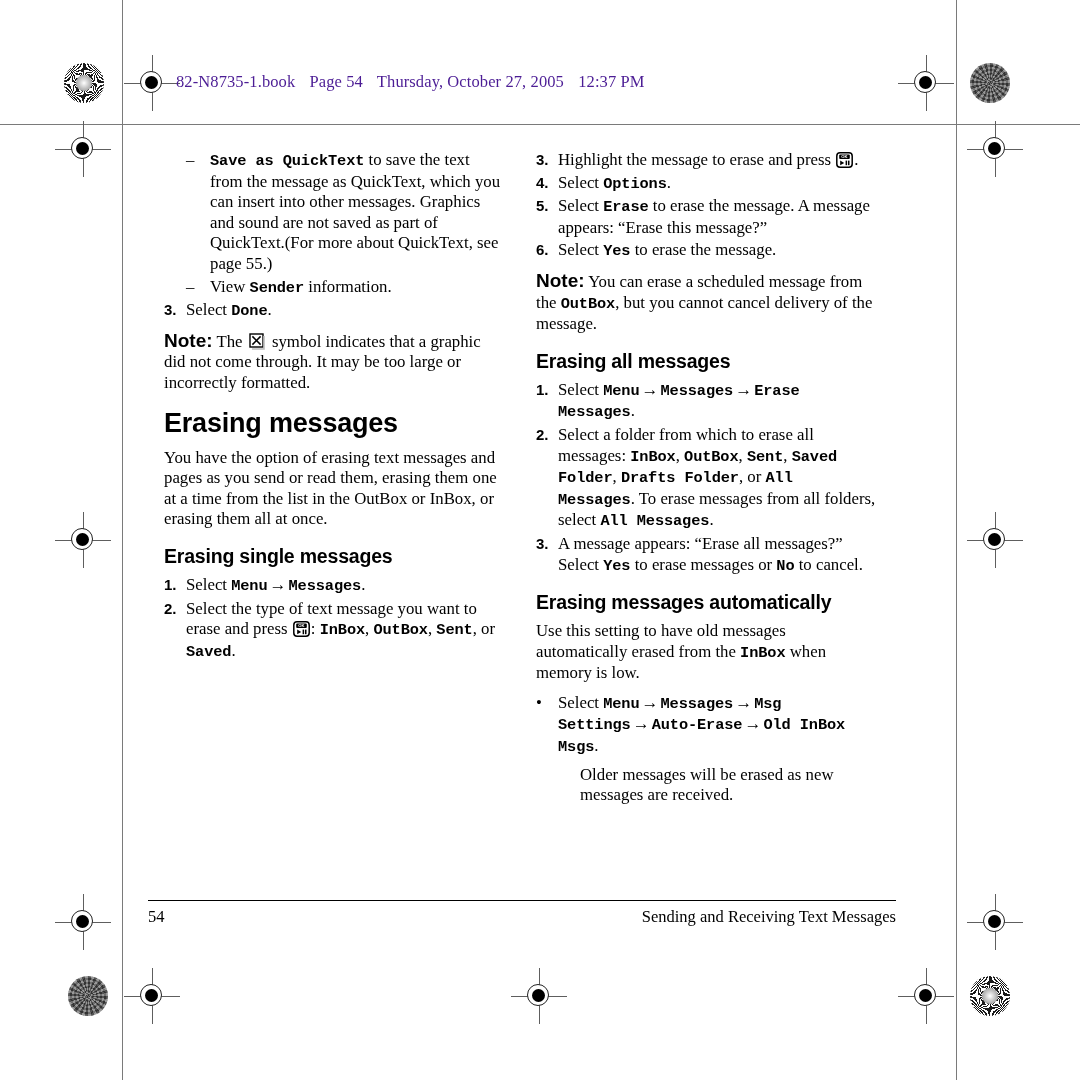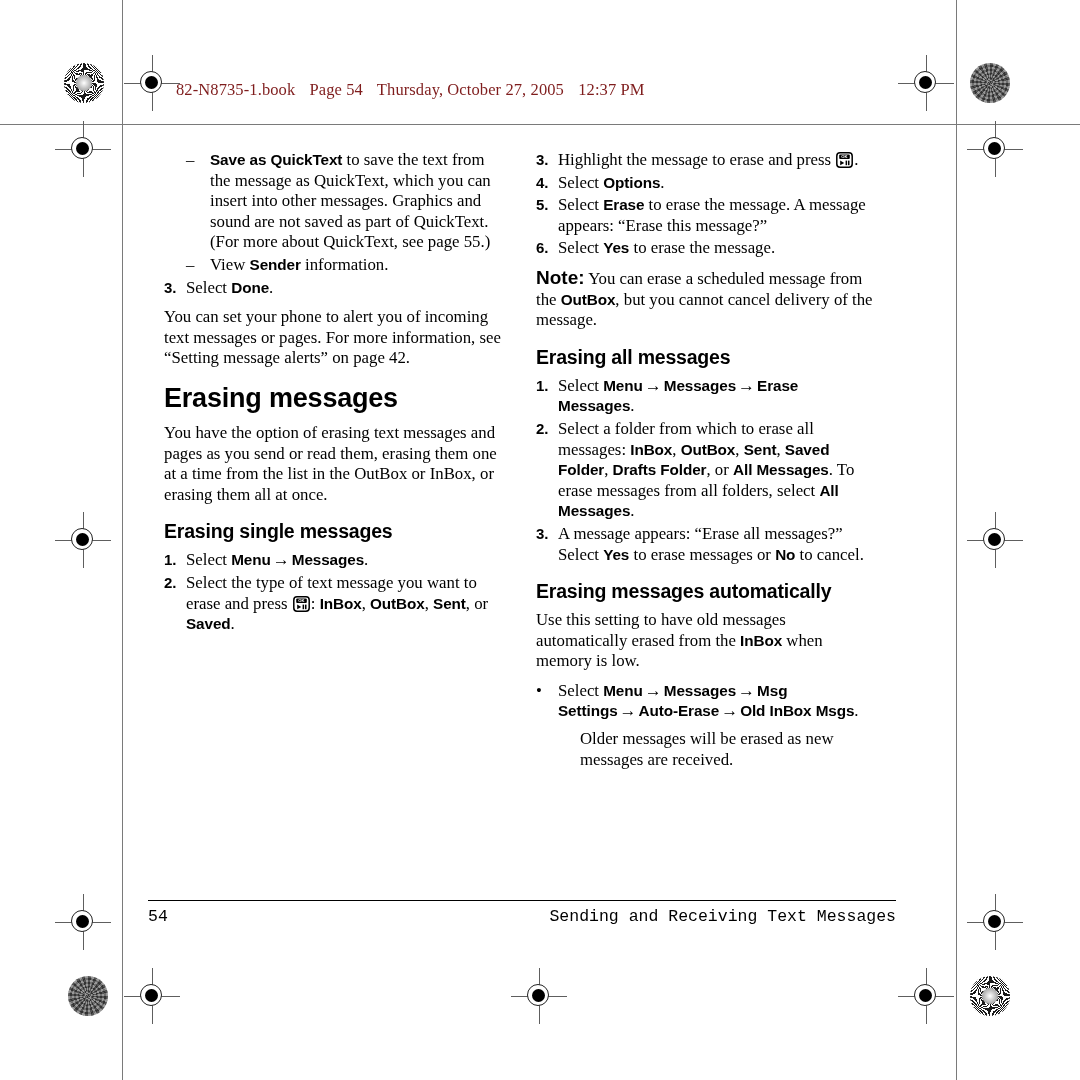--- a/index.html
+++ b/index.html
@@ -110,26 +110,26 @@
     background: #6f6f6f;
     background-image:
       repeating-conic-gradient(from 0deg, rgba(0,0,0,.35) 0deg 9deg, rgba(255,255,255,.18) 9deg 18deg),
       repeating-radial-gradient(circle, rgba(0,0,0,.3) 0 2px, rgba(255,255,255,.12) 2px 4px);
   }
 
   
   .slug {
     position: absolute;
     left: 176px;
-    top: 80px;
+    top: 72px;
     font-family: "Liberation Serif", serif;
     font-size: 16.5px;
     letter-spacing: .1px;
     white-space: nowrap;
-    color: #7f1d1d;
+    color: #4c1d95;
   }
   .slug span { margin-right: 10px; }
 
   .content {
     position: absolute;
     left: 164px;
     top: 150px;
     width: 716px;
     height: 730px;
   }
@@ -203,21 +203,21 @@
     line-height: 20.6px;
     margin-bottom: 9px;
   }
   .note-label {
     font-family: "Liberation Sans", sans-serif;
     font-weight: bold;
     font-size: 19px;
   }
 
   b, .ui {
-    font-family: Liberation Sans, sans-serif;
+    font-family: Liberation Mono, monospace;
     font-weight: bold;
     font-size: 15.3px;
     letter-spacing: -0.1px;
   }
 
   .arrow {
     font-family: "Liberation Serif", serif;
     font-weight: normal;
     font-size: 17px;
     padding: 0 2px;
@@ -253,21 +253,21 @@
   .footer .rule {
     width: 100%;
     height: 1.4px;
     background: #000;
   }
   .footer .frow {
     display: flex;
     justify-content: space-between;
     align-items: baseline;
     margin-top: 6px;
-    font-family: Liberation Mono, monospace;
+    font-family: Liberation Serif, serif;
     font-size: 16.5px;
   }
 </style>
 </head>
 <body>
 
 <div class="trim-v" style="left:122px; top:0; height:1080px;"></div>
 <div class="trim-v" style="left:956px; top:0; height:1080px;"></div>
 <div class="trim-h" style="left:0; top:124px; width:1080px;"></div>
 
@@ -385,22 +385,28 @@
         <span class="marker dash">–</span>
         <span class="ltext"><span>View </span><b class="ui">Sender</b><span> information.</span></span>
       </div>
     </div>
 
     <div class="lrow" style="margin-bottom:9px;">
       <span class="marker">3.</span>
       <span class="ltext"><span>Select </span><b class="ui">Done</b><span>.</span></span>
     </div>
 
-
-    <div class="body-text">You can set your phone to alert you of incoming text messages or pages. For more information, see “Setting message alerts” on page 42.</div>
+    <div class="note">
+      <span class="note-label">Note:</span><span> The </span><span class="x-icon"><svg width="17" height="17" viewBox="0 0 17 17">
+            <rect x="1" y="1" width="13" height="13" fill="#fff" stroke="#000" stroke-width="1.4"></rect>
+            <path d="M3.4 3.4 L11.6 11.6 M11.6 3.4 L3.4 11.6" stroke="#000" stroke-width="1.5" fill="none"></path>
+            <path d="M15 3 L15 16 L3 16" stroke="#bdbdbd" stroke-width="1.6" fill="none"></path>
+          </svg></span><span> symbol indicates that a graphic did not come through. It may be too large or incorrectly formatted.</span>
+    </div>
+
 
     <div class="h1">Erasing messages</div>
     <div class="body-text">You have the option of erasing text messages and pages as you send or read them, erasing them one at a time from the list in the OutBox or InBox, or erasing them all at once.</div>
 
     <div class="h2">Erasing single messages</div>
 
     <div class="lrow">
       <span class="marker">1.</span>
       <span class="ltext"><span>Select </span><b class="ui">Menu</b><span class="arrow">→</span><b class="ui">Messages</b><span>.</span></span>
     </div>

